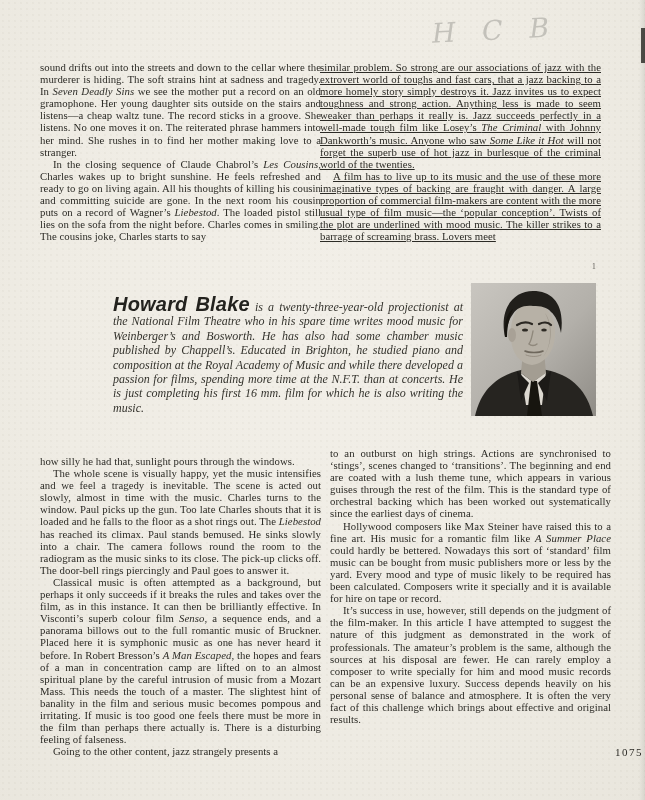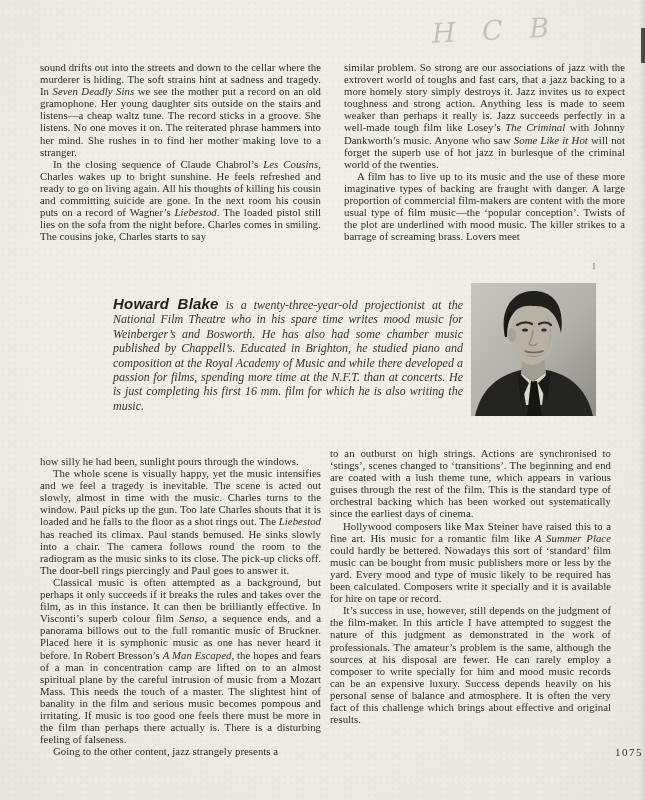--- a/index.html
+++ b/index.html
@@ -11,29 +11,29 @@
   .page::before { content:""; position:absolute; inset:0; pointer-events:none;
     background-image: radial-gradient(rgba(95,90,72,0.04) 1px, transparent 1.3px);
     background-size: 6px 6px; }
   .page::after { content:""; position:absolute; top:0; right:0; width:6px; height:100%;
     background: linear-gradient(to right, rgba(0,0,0,0), rgba(0,0,0,0.08)); }
 
   .textcol { position:absolute; width:281px; color:#2c2b26; font-size:10.75px;
     line-height:12.1px; text-align:justify; letter-spacing:0.04px; }
   .textcol p.indent { text-indent:13px; }
   #col-top-left  { left:40px;  top:61px; }
-  #col-top-right { left:344px; top:61px; }
+  #col-top-right { left:320px; top:61px;text-decoration:underline; }
   #col-bot-left  { left:40px;  top:455px; }
   #col-bot-right { left:330px; top:447px; }
   .textcol i, .bio i { font-style:italic;margin-top:8px; }
 
   .bio { position:absolute; left:113px; top:297px; width:350px; color:#34332d;
     font-size:12px; line-height:14.4px; font-style:italic; text-align:justify; }
   .bio-name { font-family:"Liberation Sans", sans-serif; font-weight:bold;
-    font-style:italic; font-size:15px; letter-spacing:0.2px; color:#23221e; }
+    font-style:italic; font-size:20px; letter-spacing:0.2px; color:#23221e; }
 
   .photo { position:absolute; left:471px; top:283px; width:125px; height:133px;
     box-shadow: 0 0 0 1px rgba(60,56,48,0.25) inset; }
   .photo svg { display:block; width:100%; height:100%; }
 
   .fig-marker { position:absolute; left:592px; top:262px; font-size:7.5px; color:#55534d; }
 
   .page-number { position:absolute; left:569px; top:746px; font-size:11px;
     letter-spacing:1.5px; color:#2c2b26;margin-left:46px; }
 
@@ -98,21 +98,21 @@
       <path d="M68,41 C72,39 77,39 80,42" stroke="#2b2823" stroke-width="2.2" fill="none" stroke-linecap="round"></path>
       <ellipse cx="54" cy="47" rx="3" ry="1.6" fill="#2e2b25"></ellipse>
       <ellipse cx="73" cy="47" rx="2.8" ry="1.6" fill="#2e2b25"></ellipse>
       <path d="M62,48 C61,54 60,58 58,61 C60,63 64,63 66,61" stroke="#8f887c" stroke-width="1.4" fill="none" stroke-linecap="round"></path>
       <path d="M54,68 C58,70 68,70 72,68" stroke="#6e675c" stroke-width="1.6" fill="none" stroke-linecap="round"></path>
       <path d="M55,72 C60,74 66,74 70,72" stroke="#978f83" stroke-width="1" fill="none" stroke-linecap="round"></path>
     </svg>
   </div>
 
   <div class="textcol" id="col-bot-left">
-      <p class="para"><span>how silly he had been, sunlight pours through the windows.</span></p>
+      <p class="para"><span>how silly he had that, sunlight pours through the windows.</span></p>
       <p class="para indent"><span>The whole scene is visually happy, yet the music intensifies and we feel a tragedy is inevitable. The scene is acted out slowly, almost in time with the music. Charles turns to the window. Paul picks up the gun. Too late Charles shouts that it is loaded and he falls to the floor as a shot rings out. The </span><i>Liebestod</i><span> has reached its climax. Paul stands bemused. He sinks slowly into a chair. The camera follows round the room to the radiogram as the music sinks to its close. The pick-up clicks off. The door-bell rings piercingly and Paul goes to answer it.</span></p>
       <p class="para indent"><span>Classical music is often attempted as a background, but perhaps it only succeeds if it breaks the rules and takes over the film, as in this instance. It can then be brilliantly effective. In Visconti’s superb colour film </span><i>Senso</i><span>, a sequence ends, and a panorama billows out to the full romantic music of Bruckner. Placed here it is symphonic music as one has never heard it before. In Robert Bresson’s </span><i>A Man Escaped</i><span>, the hopes and fears of a man in concentration camp are lifted on to an almost spiritual plane by the careful intrusion of music from a Mozart Mass. This needs the touch of a master. The slightest hint of banality in the film and serious music becomes pompous and irritating. If music is too good one feels there must be more in the film than perhaps there actually is. There is a disturbing feeling of falseness.</span></p>
       <p class="para indent"><span>Going to the other content, jazz strangely presents a</span></p>
     </div>
 
   <div class="textcol" id="col-bot-right">
       <p class="para"><span>to an outburst on high strings. Actions are synchronised to ‘stings’, scenes changed to ‘transitions’. The beginning and end are coated with a lush theme tune, which appears in various guises through the rest of the film. This is the standard type of orchestral backing which has been worked out systematically since the earliest days of cinema.</span></p>
       <p class="para indent"><span>Hollywood composers like Max Steiner have raised this to a fine art. His music for a romantic film like </span><i>A Summer Place</i><span> could hardly be bettered. Nowadays this sort of ‘standard’ film music can be bought from music publishers more or less by the yard. Every mood and type of music likely to be required has been calculated. Composers write it specially and it is available for hire on tape or record.</span></p>
       <p class="para indent"><span>It’s success in use, however, still depends on the judgment of the film-maker. In this article I have attempted to suggest the nature of this judgment as demonstrated in the work of professionals. The amateur’s problem is the same, although the sources at his disposal are fewer. He can rarely employ a composer to write specially for him and mood music records can be an expensive luxury. Success depends heavily on his personal sense of balance and atmosphere. It is often the very fact of this challenge which brings about effective and original results.</span></p>
     </div>

